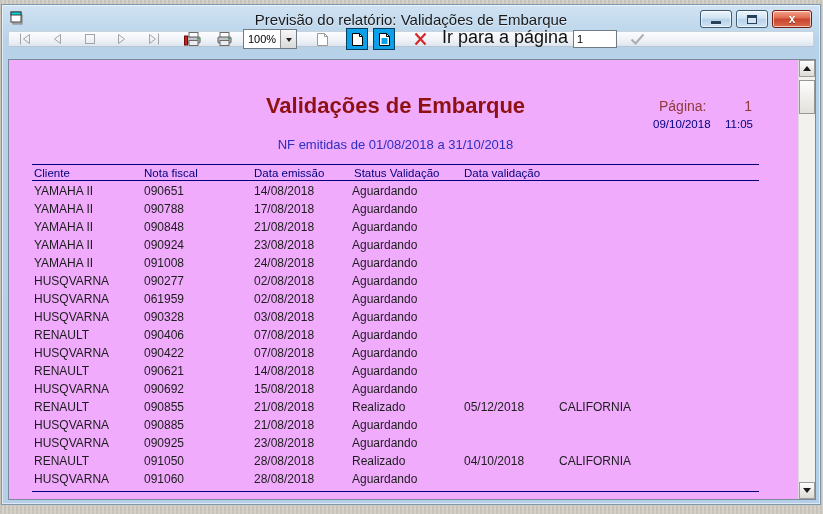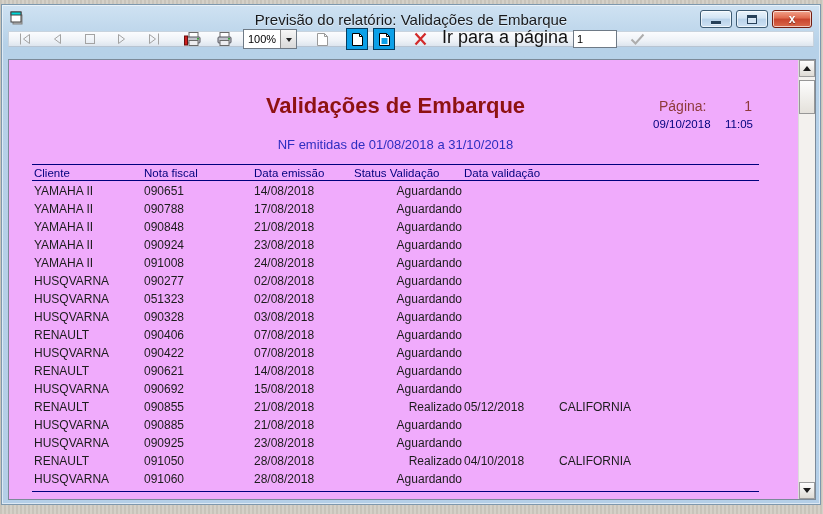--- a/index.html
+++ b/index.html
@@ -100,21 +100,21 @@
   .report-table { position:absolute; left:23px; top:104px; width:727px; }
   .tgrid { display:grid; grid-template-columns:110px 110px 100px 110px 95px 1fr; align-items:center; }
   .thead {
     height:17px; border-top:1px solid #00007d; border-bottom:1px solid #00007d;
     color:#00007d; font-size:11.5px;
   }
   .thead > div { padding-left:2px; }
   .tbody { border-bottom:1px solid #00007d; padding:1px 0 3px 0; }
   .trow { height:18px; font-size:12px; color:#1c1c1c; }
   .trow > div { padding-left:2px; white-space:nowrap; }
-  .trow > div.c-status { text-align:right; padding-left:0; }
+  .trow > div.c-status { text-align:left; padding-left:0; }
 
   
   .vscroll {
     position:absolute; top:0; right:0; bottom:0; width:17px;
     background:#f3f1ee; border-left:1px solid #dcdcdc;
   }
   .sb-btn {
     position:absolute; left:0; width:16px; height:17px;
     background:linear-gradient(180deg,#fefefe,#dedbd5);
     border:1px solid #9d9d9d; display:flex; align-items:center; justify-content:center; cursor:pointer;
@@ -314,21 +314,21 @@
             <div class="trow tgrid">
               <div class="c-cliente">HUSQVARNA</div>
               <div class="c-nota">090277</div>
               <div class="c-emissao">02/08/2018</div>
               <div class="c-status">Aguardando</div>
               <div class="c-validacao"></div>
               <div class="c-usuario"></div>
             </div>
             <div class="trow tgrid">
               <div class="c-cliente">HUSQVARNA</div>
-              <div class="c-nota">051323</div>
+              <div class="c-nota">061959</div>
               <div class="c-emissao">02/08/2018</div>
               <div class="c-status">Aguardando</div>
               <div class="c-validacao"></div>
               <div class="c-usuario"></div>
             </div>
             <div class="trow tgrid">
               <div class="c-cliente">HUSQVARNA</div>
               <div class="c-nota">090328</div>
               <div class="c-emissao">03/08/2018</div>
               <div class="c-status">Aguardando</div>

